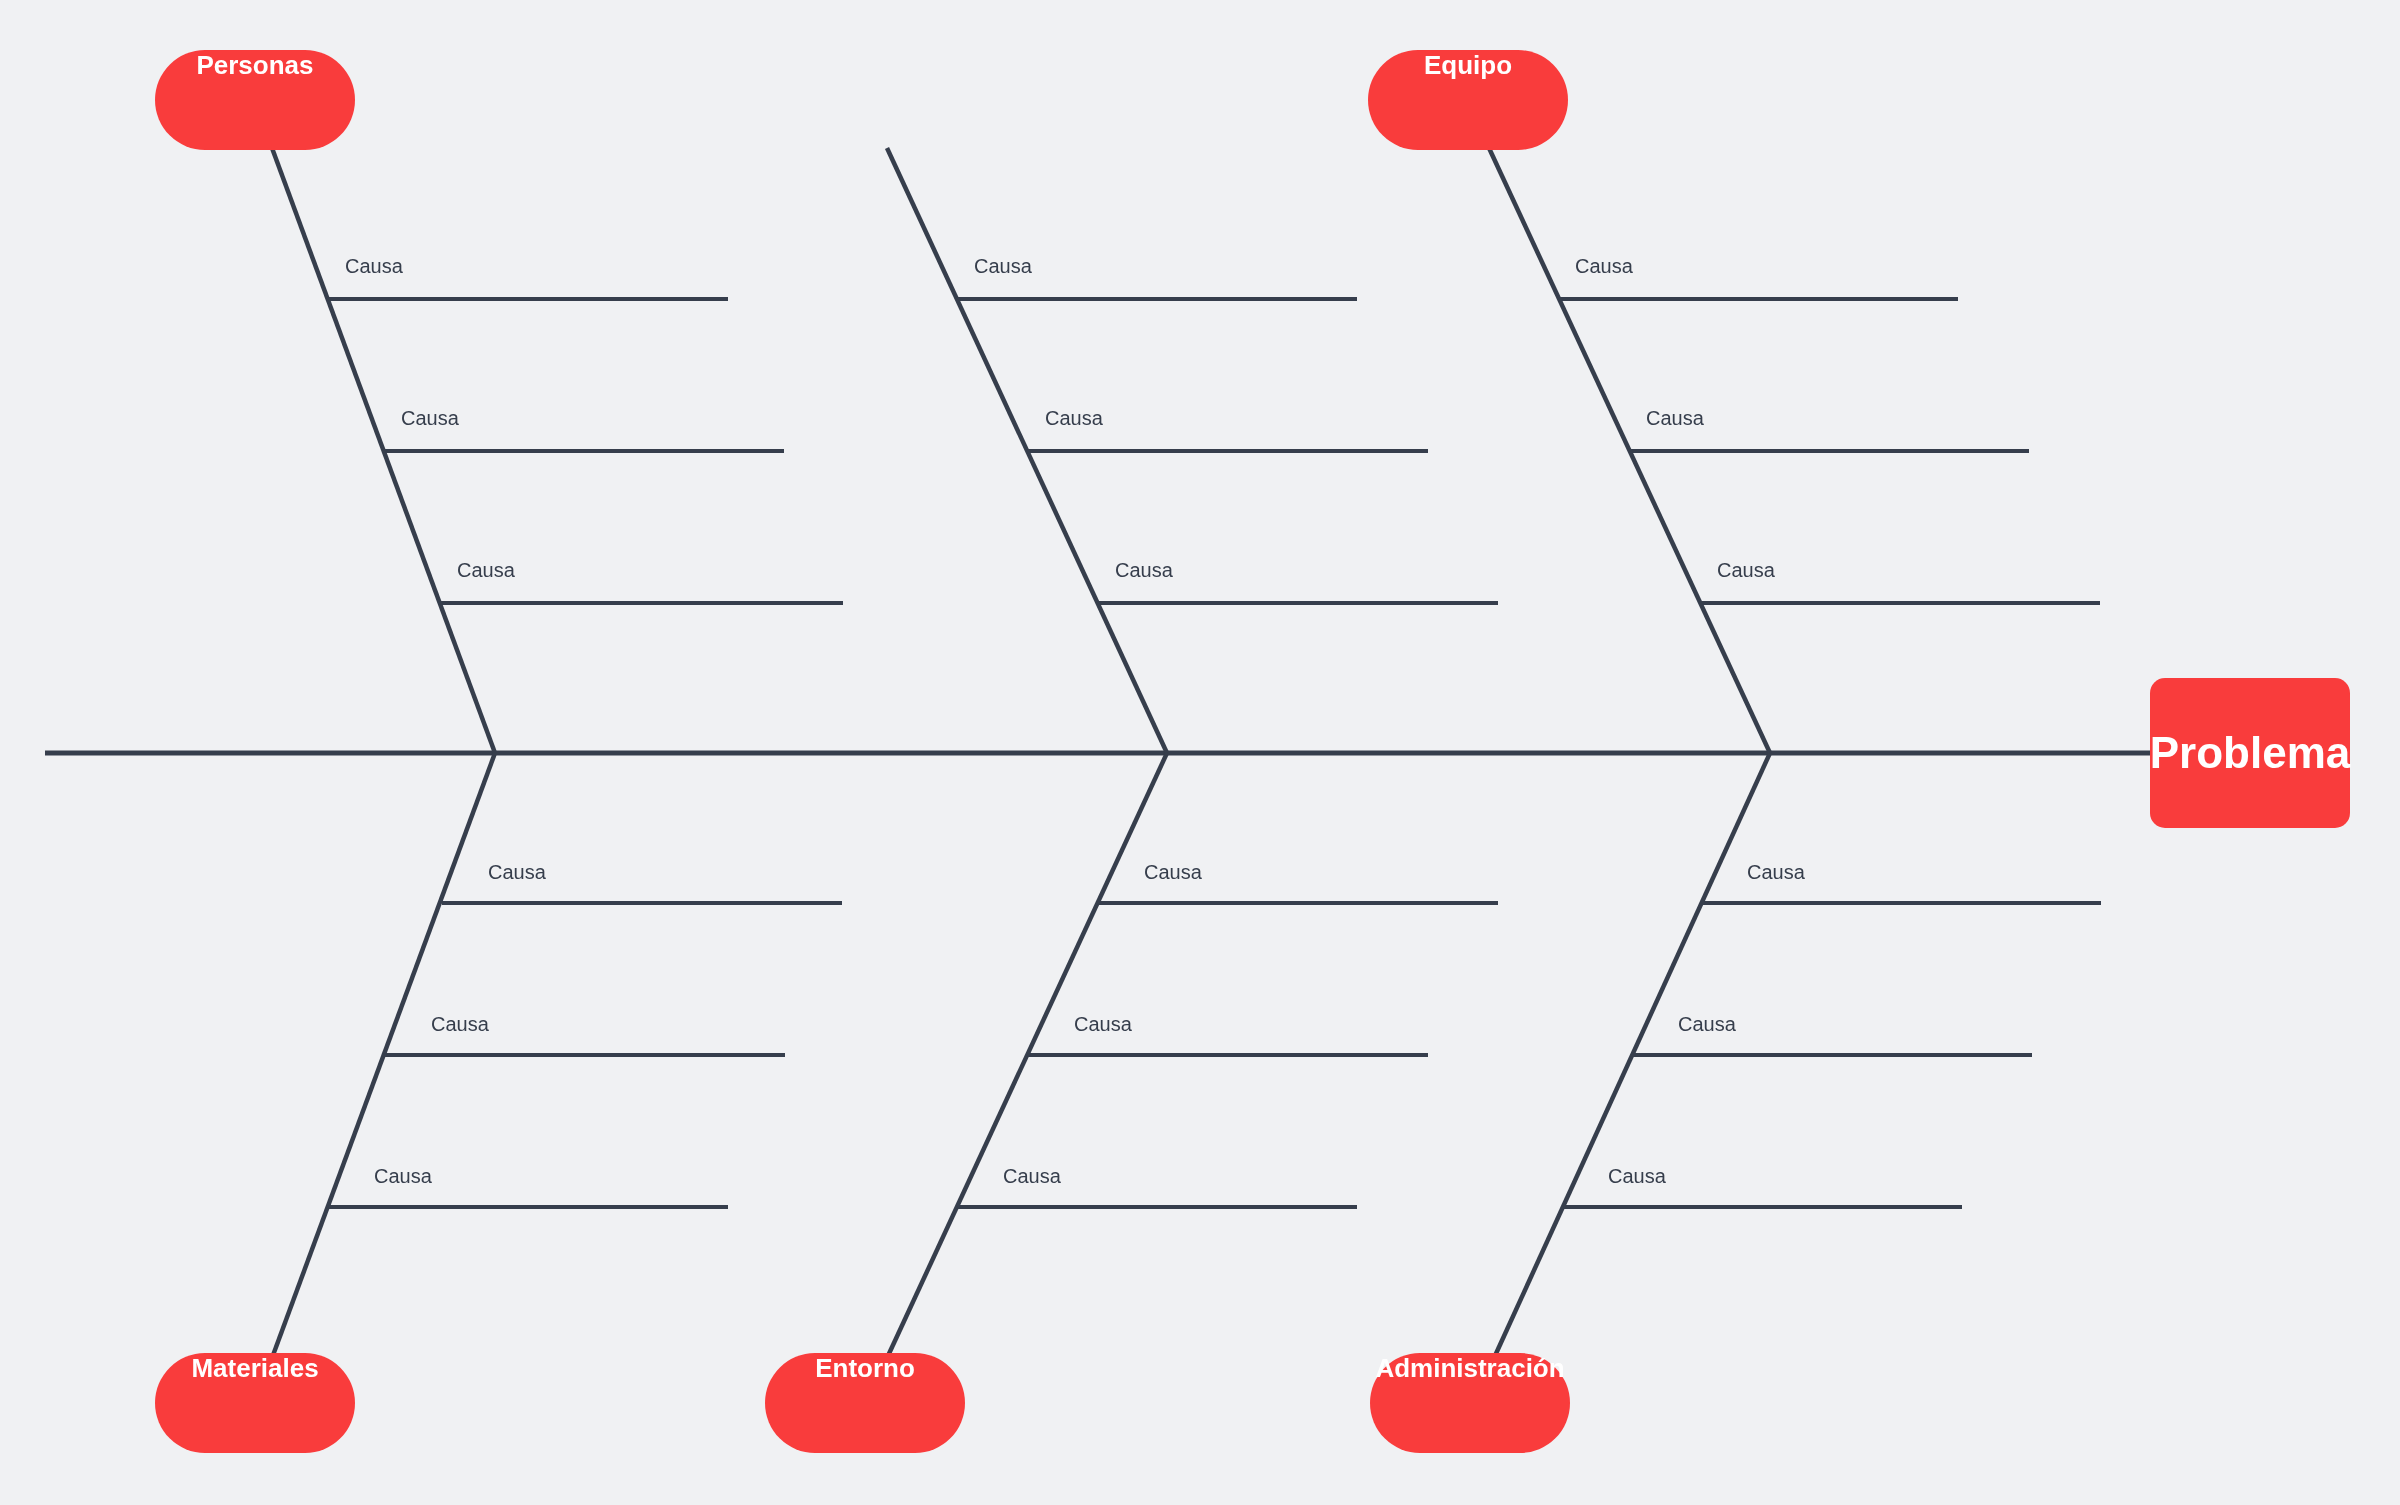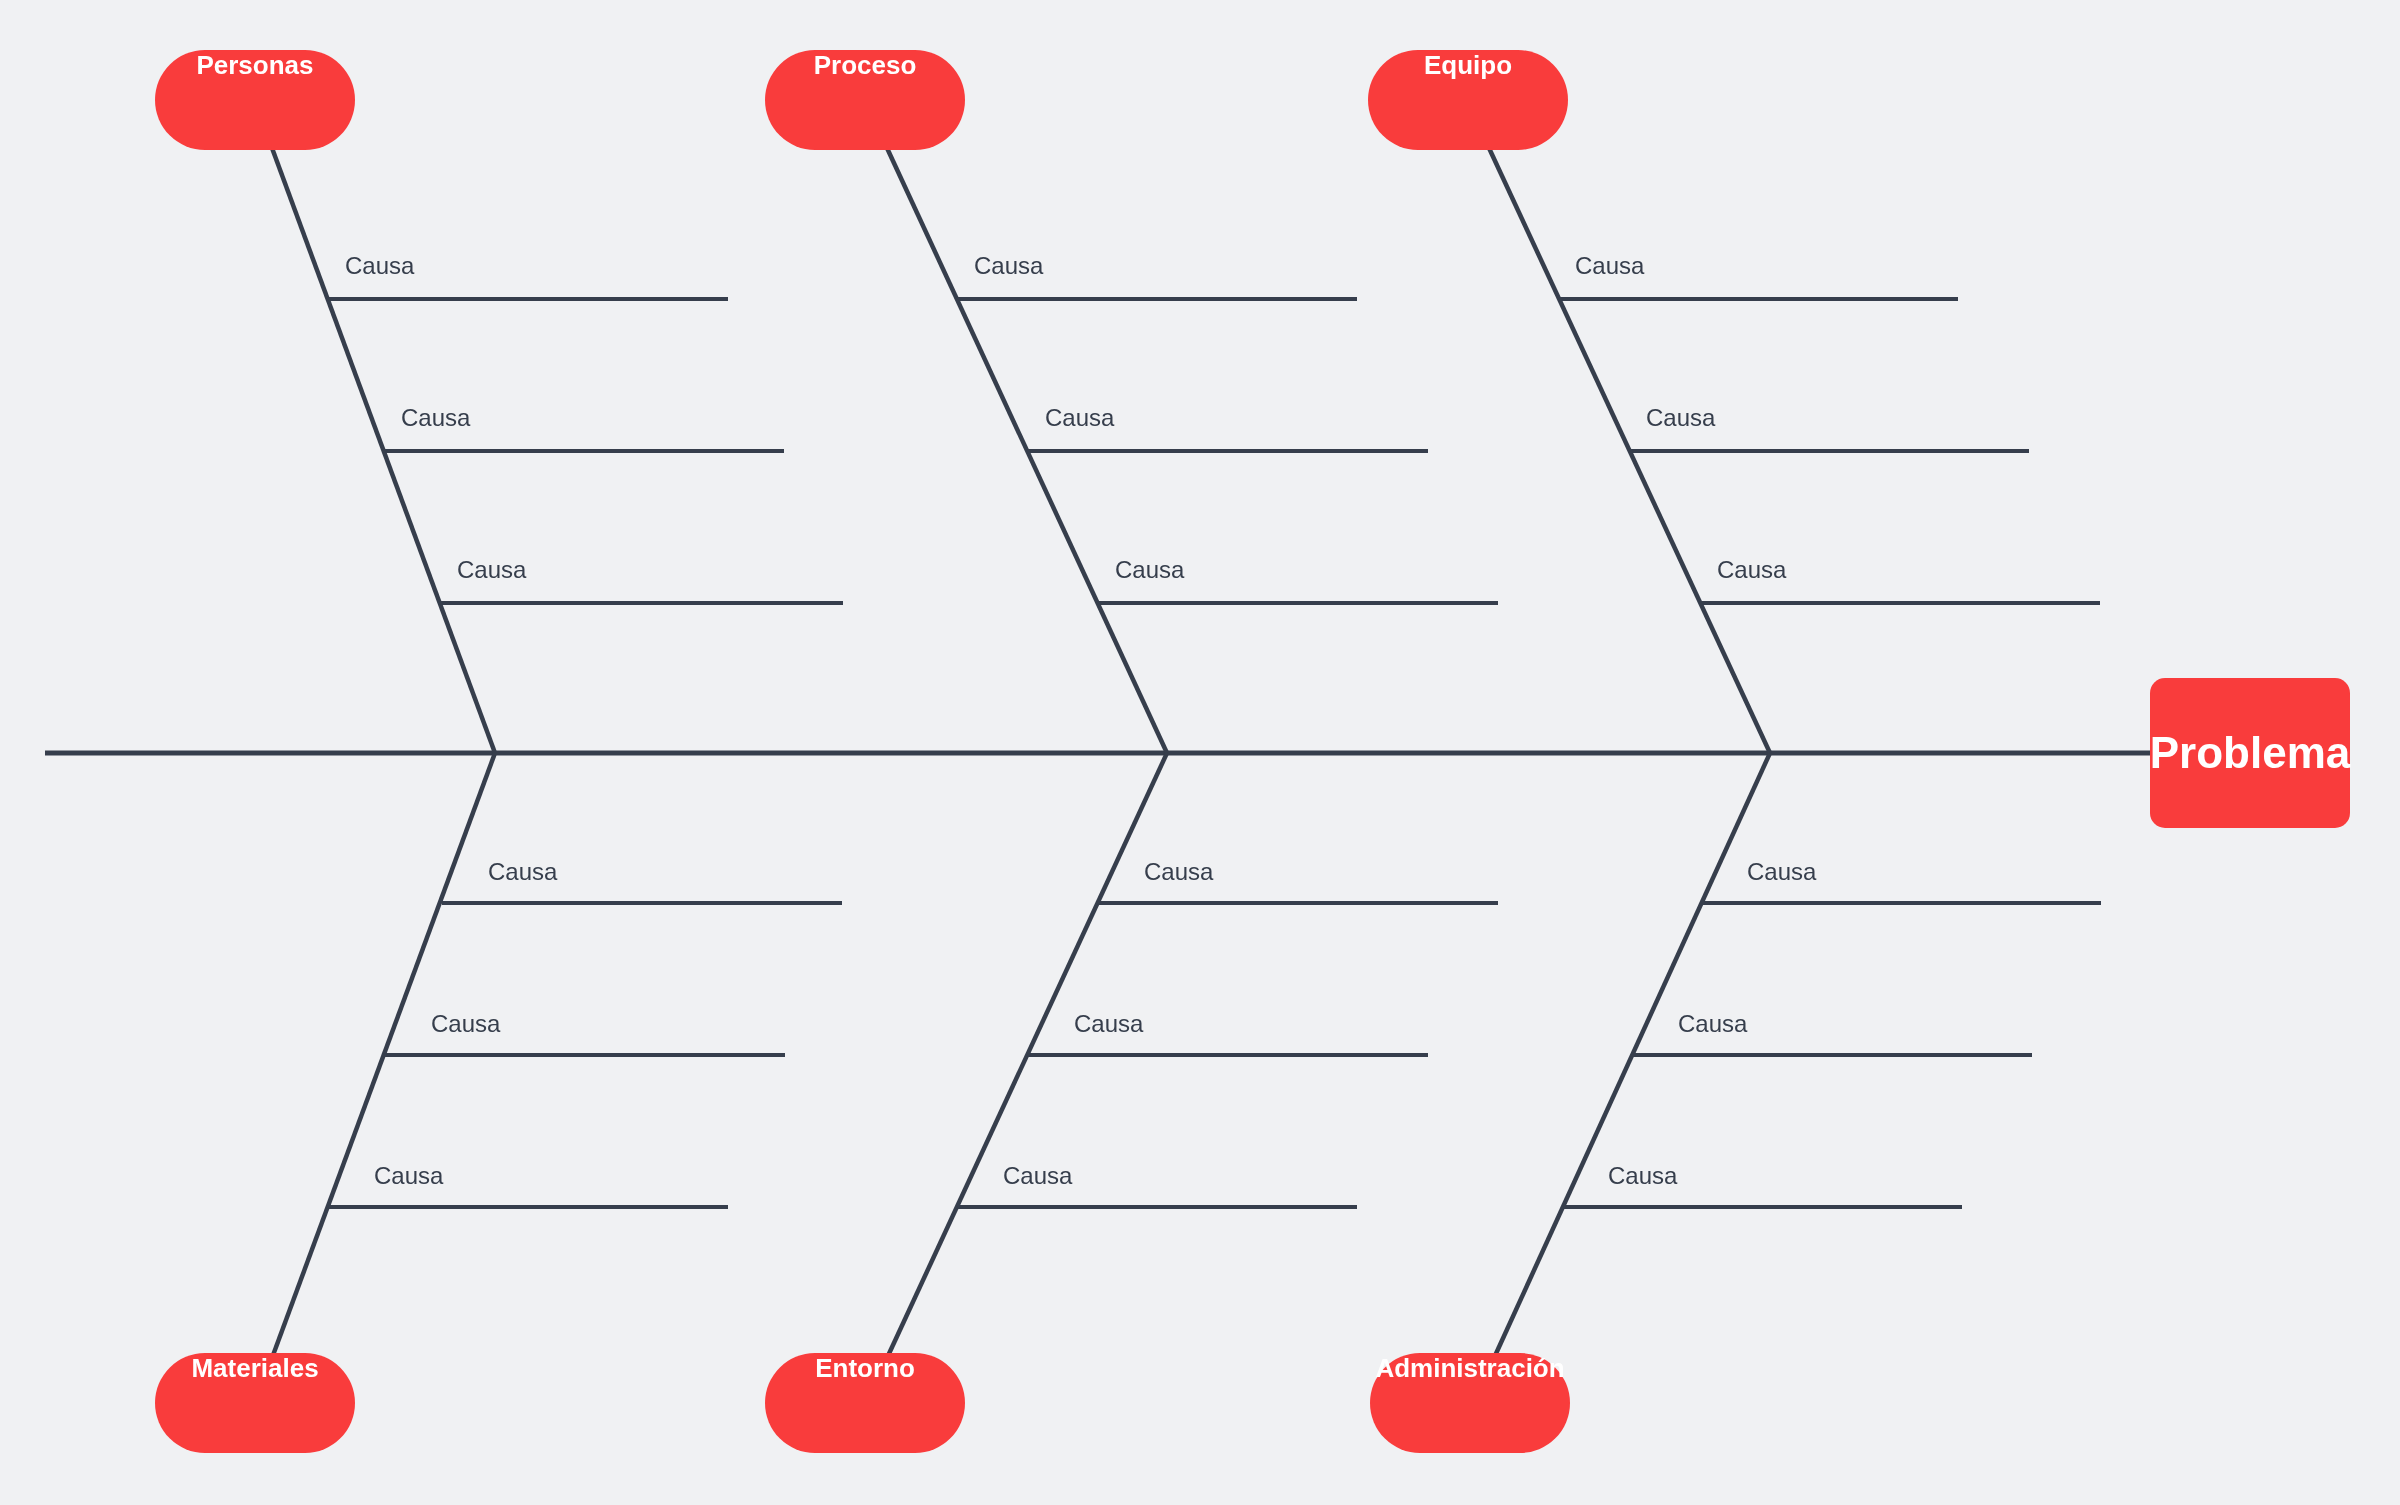--- a/index.html
+++ b/index.html
@@ -61,21 +61,21 @@
     justify-content: center;
     color: #ffffff;
     font-size: 44px;
     font-weight: bold;
     white-space: nowrap;
     cursor: pointer;
   }
   .cause-label {
     position: absolute;
     color: #363e4c;
-    font-size: 24px;
+    font-size: 20px;
     line-height: 26px;
     white-space: nowrap;
     cursor: text;
   }
 </style>
 </head>
 <body>
 
 <div class="canvas">
 
@@ -111,23 +111,20 @@
     <line class="bone cause-line" x1="1700" y1="603" x2="2100" y2="603"></line>
 
     <line class="bone cause-line" x1="1701" y1="903" x2="2101" y2="903"></line>
     <line class="bone cause-line" x1="1632" y1="1055" x2="2032" y2="1055"></line>
     <line class="bone cause-line" x1="1562" y1="1207" x2="1962" y2="1207"></line>
   </svg>
 
   <div class="pill" style="left:155px; top:50px;">
     <span>Personas</span>
   </div>
-  <div class="pill" style="left:765px; top:50px;">
-    <span>Proceso</span>
-  </div>
   <div class="pill" style="left:1368px; top:50px;">
     <span>Equipo</span>
   </div>
 
   <div class="pill" style="left:765px; top:1353px;">
     <span>Entorno</span>
   </div>
   <div class="pill" style="left:155px; top:1353px;">
     <span>Materiales</span>
   </div>

